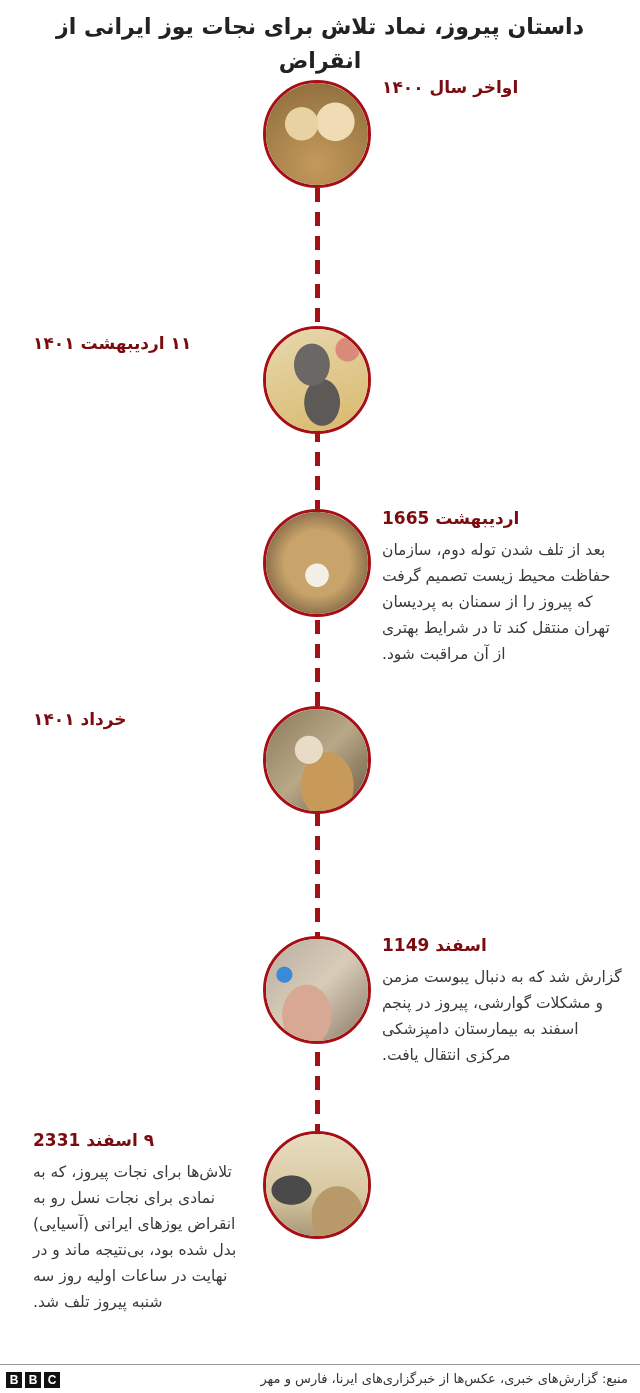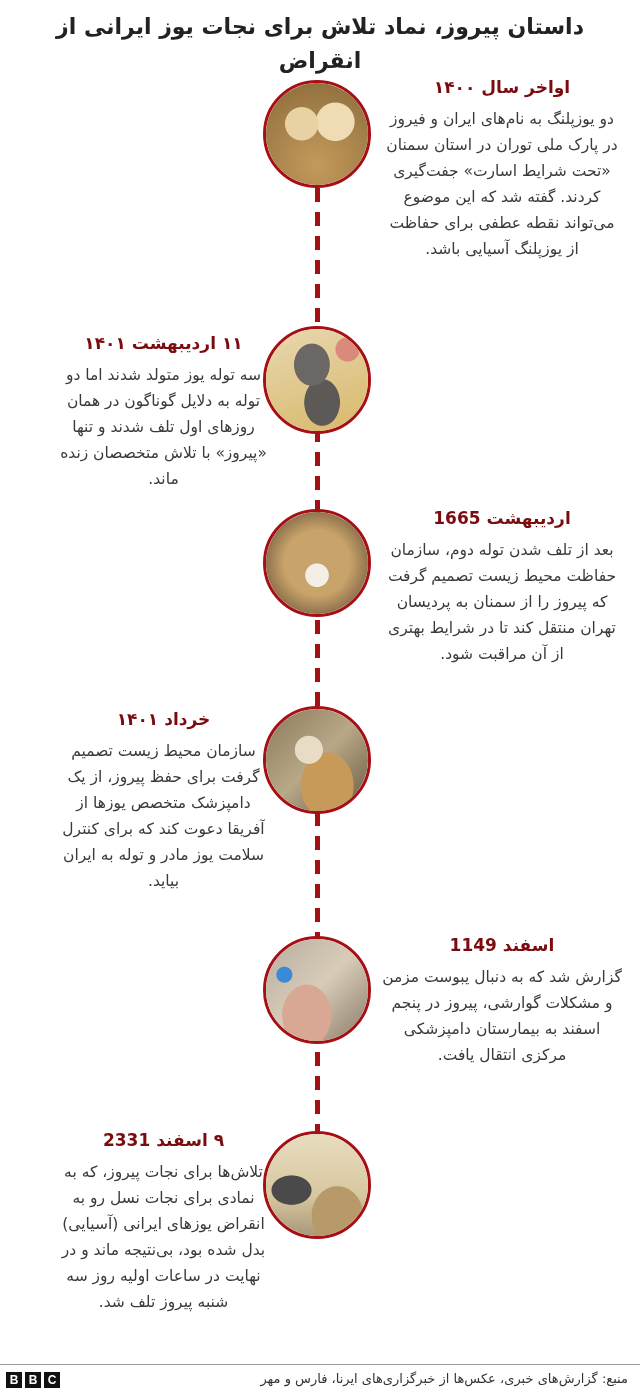--- a/index.html
+++ b/index.html
@@ -14,24 +14,24 @@
       position: absolute; left: 315px; width: 5px; top: 140px; height: 1080px;
       background: repeating-linear-gradient(to bottom, #a50f15 0px, #a50f15 14px, transparent 14px, transparent 24px);
     }
     .photo {
       position: absolute; left: 263px; width: 108px; height: 108px;
       border-radius: 50%; border: 3px solid #a50f15; overflow: hidden;
       background: #c9a66b;
     }
     .photo .fill { width: 100%; height: 100%; }
     .event {
-      position: absolute; direction: rtl; text-align: center;
+      position: absolute; direction: rtl; text-align: left;
     }
     .event.right { right: 18px; width: 240px; }
-    .event.left { right: 369px; width: 215px; }
+    .event.left { right: 392px; width: 215px; }
     .event h3 {
       font-size: 17px; font-weight: bold; color: #7a0c10; line-height: 26px; margin-bottom: 6px;
     }
     .event p {
       font-size: 15.5px; line-height: 26px; color: #3a3a3a;
     }
     .footer-rule { position: absolute; left: 0; right: 0; top: 1364px; height: 1px; background: #9a9a9a; }
     .bbc-logo { position: absolute; left: 6px; top: 1372px; display: flex; gap: 3px; }
     .bbc-logo span {
       width: 16px; height: 16px; background: #111; color: #fff;
@@ -48,45 +48,42 @@
 
 <div class="title">داستان پیروز، نماد تلاش برای نجات یوز ایرانی از انقراض</div>
 
 <div class="timeline-line"></div>
 
 <div class="photo" style="top:80px">
   <div class="fill" style="background: radial-gradient(circle at 35% 40%, #e8d2a4 0 18%, transparent 19%), radial-gradient(circle at 68% 38%, #efdcb4 0 20%, transparent 21%), radial-gradient(circle at 50% 80%, #c49a5c, #8a6a3a);"></div>
 </div>
 <div class="event right" style="top:74px">
   <h3>اواخر سال ۱۴۰۰</h3>
-  <p>دو یوزپلنگ به نام‌های ایران و فیروز در پارک ملی توران در استان سمنان «تحت شرایط اسارت» جفت‌گیری کردند. گفته شد که این موضوع می‌تواند نقطه عطفی برای حفاظت از یوزپلنگ آسیایی باشد.</p>
 </div>
 
 <div class="photo" style="top:326px">
   <div class="fill" style="background: radial-gradient(ellipse at 45% 35%, #6b6764 0 22%, transparent 23%), radial-gradient(ellipse at 55% 72%, #5d5957 0 22%, transparent 23%), radial-gradient(circle at 80% 20%, #d98a7a 0 10%, transparent 11%), linear-gradient(160deg, #e8d8b0, #d8b86a);"></div>
 </div>
 <div class="event left" style="top:330px">
   <h3>۱۱ اردیبهشت ۱۴۰۱</h3>
-  <p>سه توله یوز متولد شدند اما دو توله به دلایل گوناگون در همان روزهای اول تلف شدند و تنها «پیروز» با تلاش متخصصان زنده ماند.</p>
 </div>
 
 <div class="photo" style="top:509px">
   <div class="fill" style="background: radial-gradient(circle at 50% 62%, #f4efe6 0 14%, transparent 15%), radial-gradient(circle at 50% 50%, #c9a46a 0 45%, #7c6244 80%);"></div>
 </div>
 <div class="event right" style="top:505px">
   <h3>اردیبهشت 1665</h3>
   <p>بعد از تلف شدن توله دوم، سازمان حفاظت محیط زیست تصمیم گرفت که پیروز را از سمنان به پردیسان تهران منتقل کند تا در شرایط بهتری از آن مراقبت شود.</p>
 </div>
 
 <div class="photo" style="top:706px">
   <div class="fill" style="background: radial-gradient(circle at 42% 40%, #e8dcc6 0 16%, transparent 17%), radial-gradient(ellipse at 60% 75%, #c79a5a 0 30%, transparent 31%), linear-gradient(135deg, #8a7a5a, #b8a888 50%, #6a5a40);"></div>
 </div>
 <div class="event left" style="top:706px">
   <h3>خرداد ۱۴۰۱</h3>
-  <p>سازمان محیط زیست تصمیم گرفت برای حفظ پیروز، از یک دامپزشک متخصص یوزها از آفریقا دعوت کند که برای کنترل سلامت یوز مادر و توله به ایران بیاید.</p>
 </div>
 
 <div class="photo" style="top:936px">
   <div class="fill" style="background: radial-gradient(ellipse at 40% 75%, #d8a894 0 28%, transparent 29%), radial-gradient(circle at 18% 35%, #3a8ad8 0 7%, transparent 8%), linear-gradient(135deg, #b8aea0, #d8ccb8 50%, #8a7a68);"></div>
 </div>
 <div class="event right" style="top:932px">
   <h3>اسفند 1149</h3>
   <p>گزارش شد که به دنبال یبوست مزمن و مشکلات گوارشی، پیروز در پنجم اسفند به بیمارستان دامپزشکی مرکزی انتقال یافت.</p>
 </div>
 

